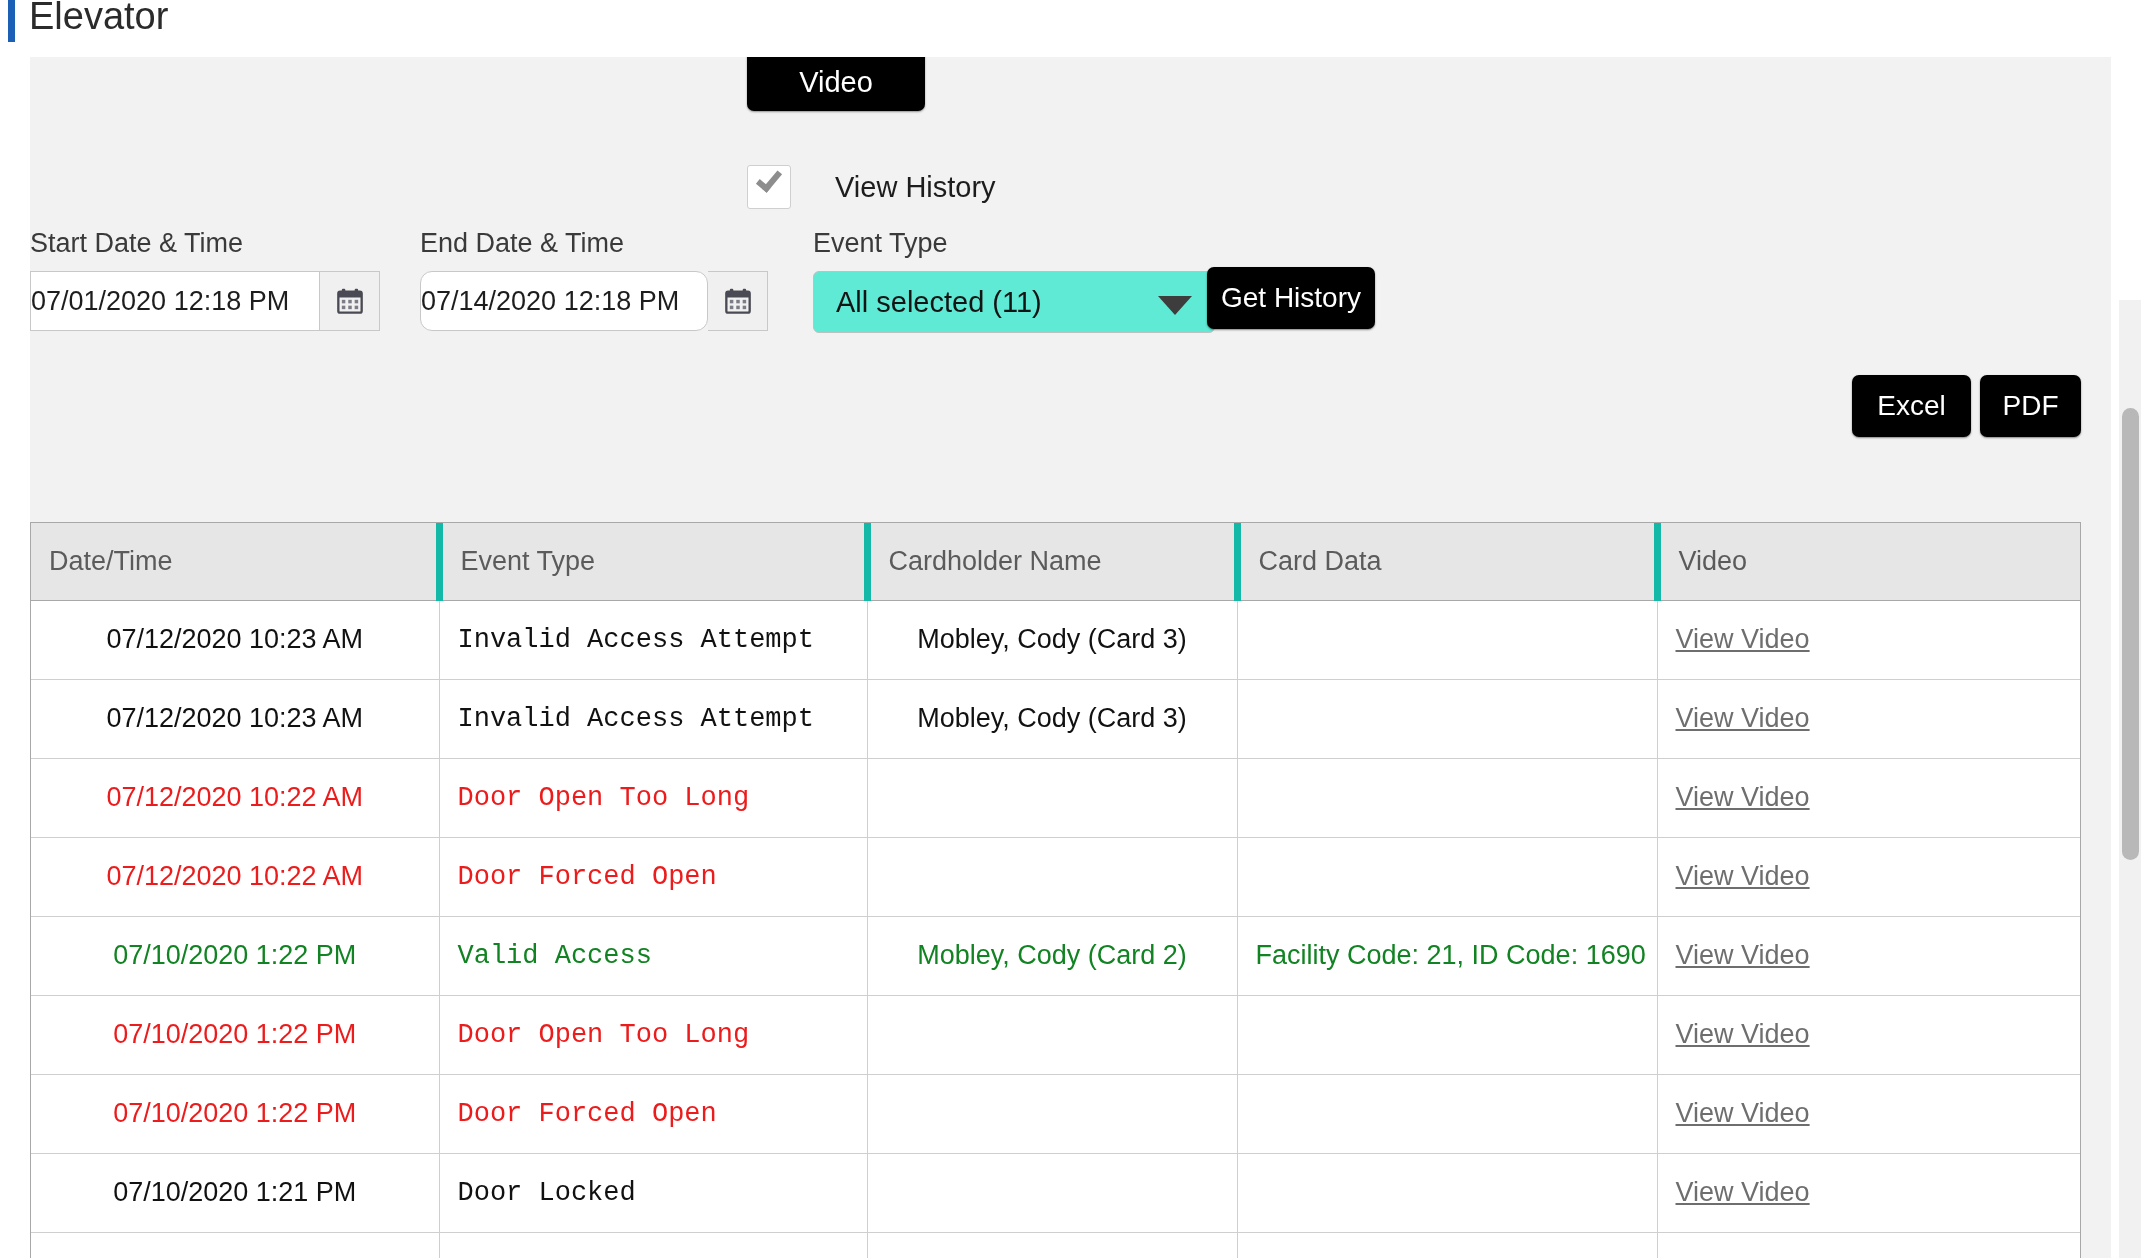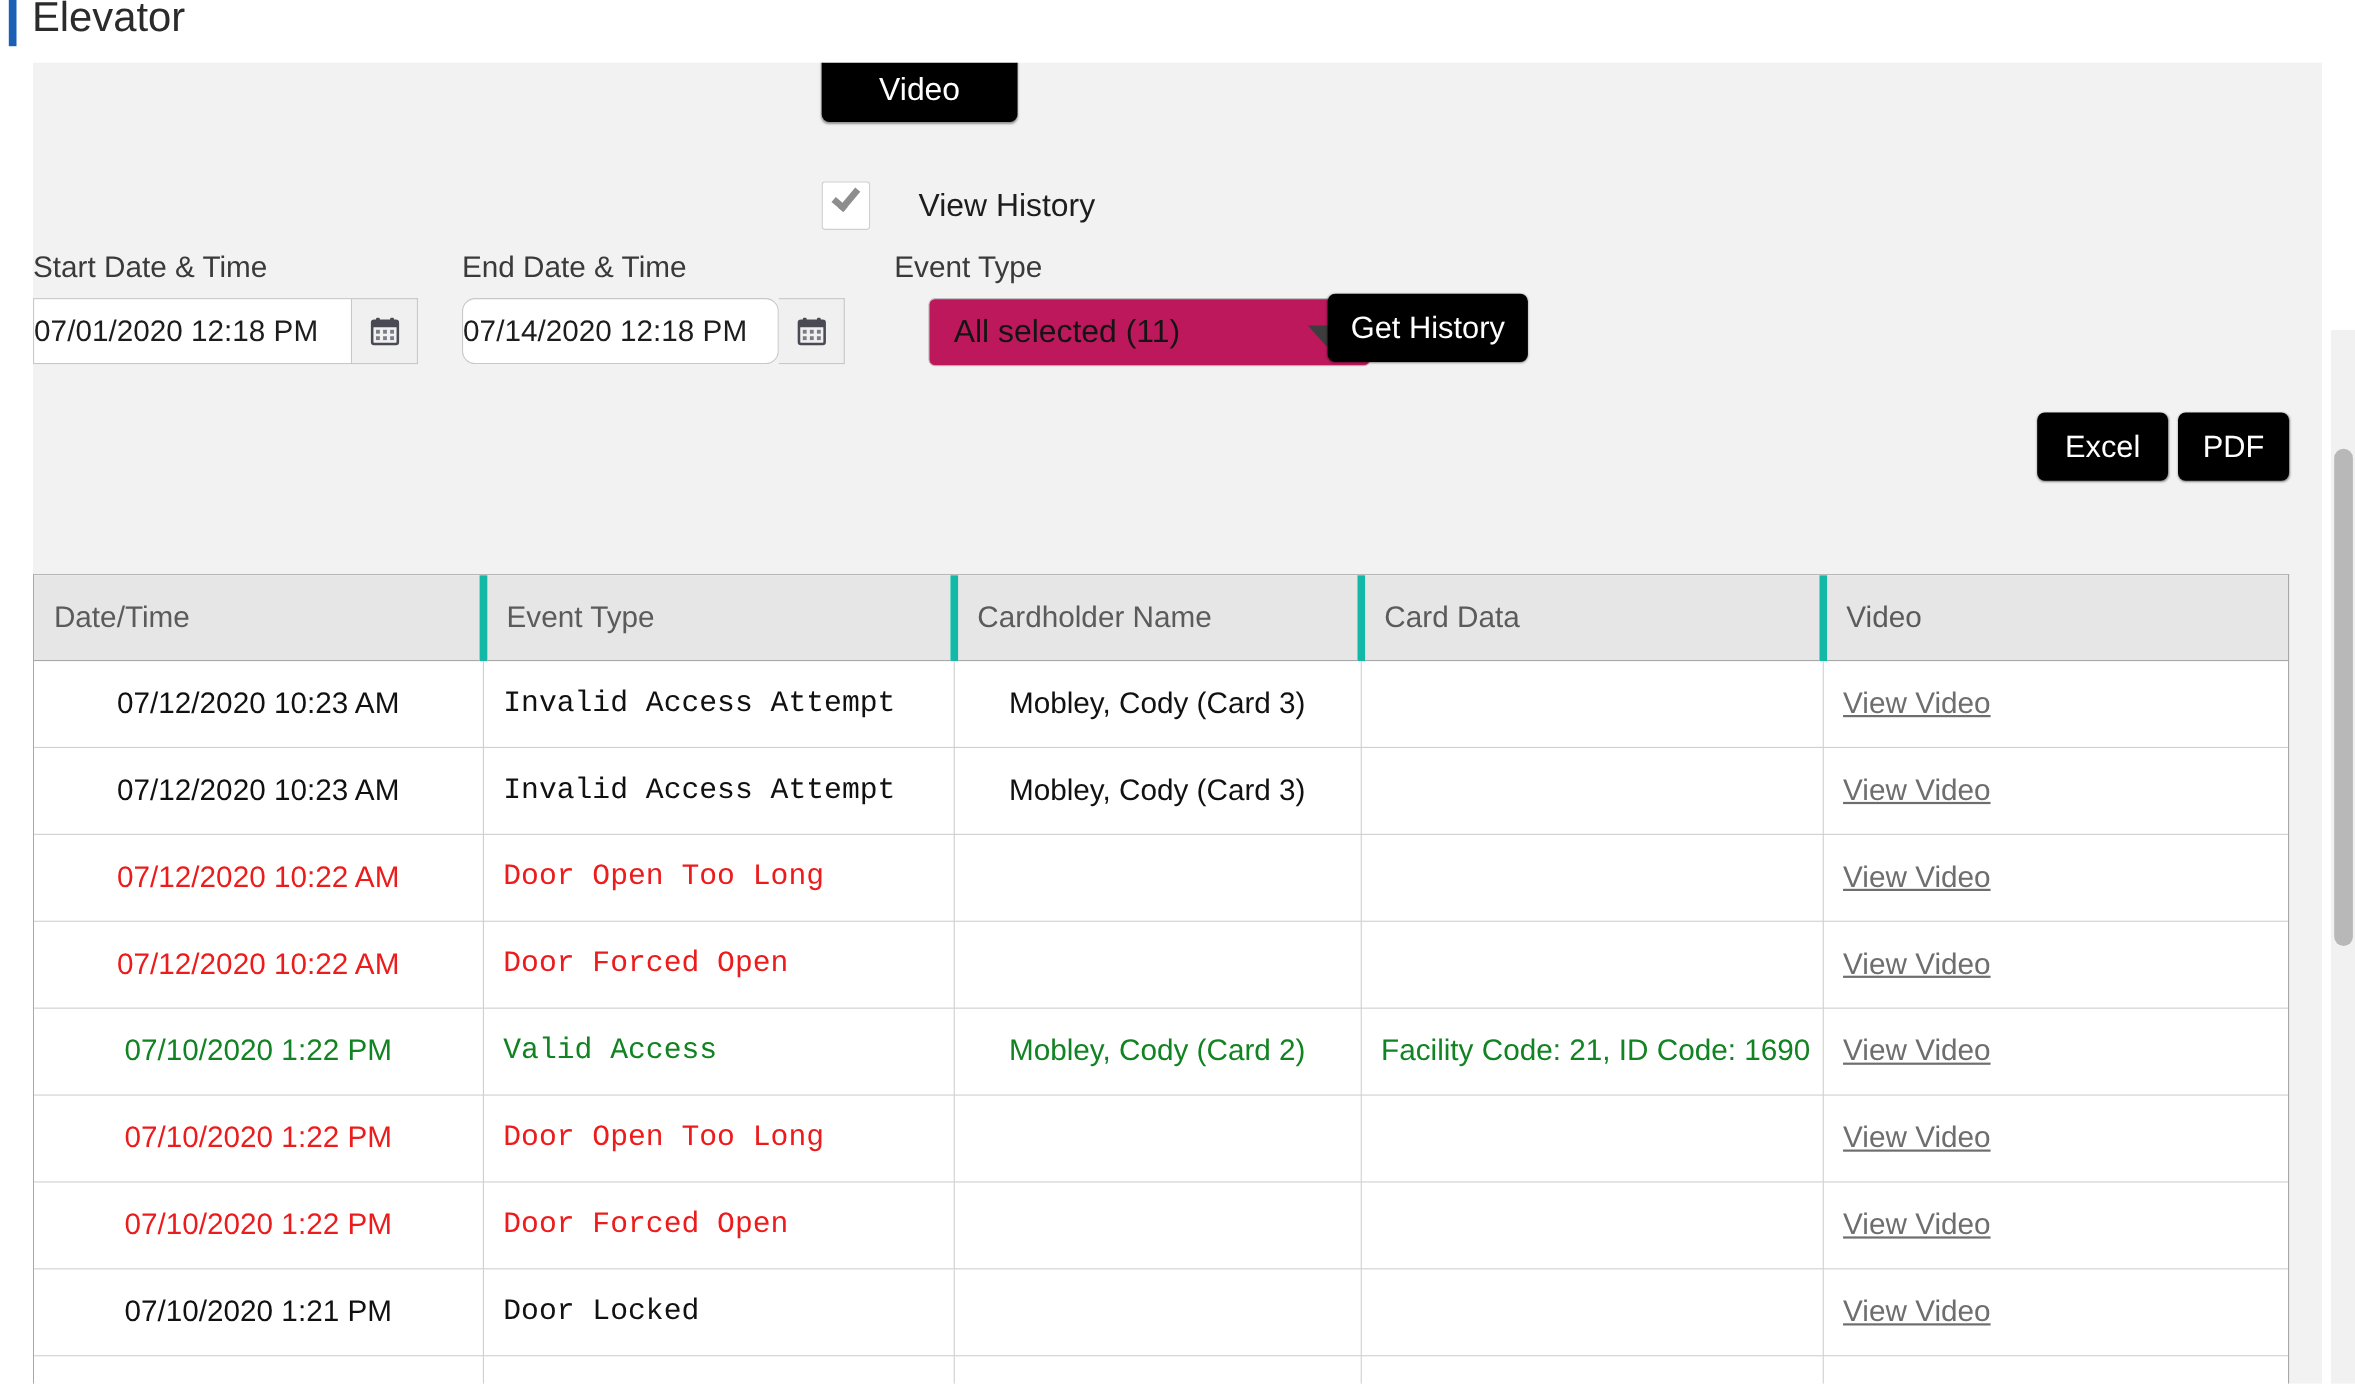--- a/index.html
+++ b/index.html
@@ -154,23 +154,22 @@
     cursor: pointer;
     padding: 0;
   }
 
   .select-wrap {
     position: relative;
     width: 402px;
     height: 62px;
     border: 1px solid #c0c0c0;
     border-radius: 6px;
-    background: #be185d;
-    cursor: pointer;
-    margin-left: 31px;
+    background: #5eead4;
+    cursor: pointer;
   }
   .select-value {
     position: absolute;
     left: 22px;
     top: 0;
     line-height: 60px;
     font-size: 29px;
     color: #141414;
     white-space: nowrap;
   }
@@ -191,21 +190,21 @@
     border-radius: 7px;
     font-family: "Liberation Sans", sans-serif;
     cursor: pointer;
     box-shadow: 0 1px 2px rgba(0,0,0,0.45);
     text-align: center;
   }
   .get-history-btn {
     position: absolute;
     left: 1177px;
     top: 39px;
-    width: 182px;
+    width: 168px;
     height: 62px;
     font-size: 28px;
   }
 
   
   .export-row {
     position: absolute;
     left: 0; top: 318px;
     width: 2081px;
     height: 70px;

